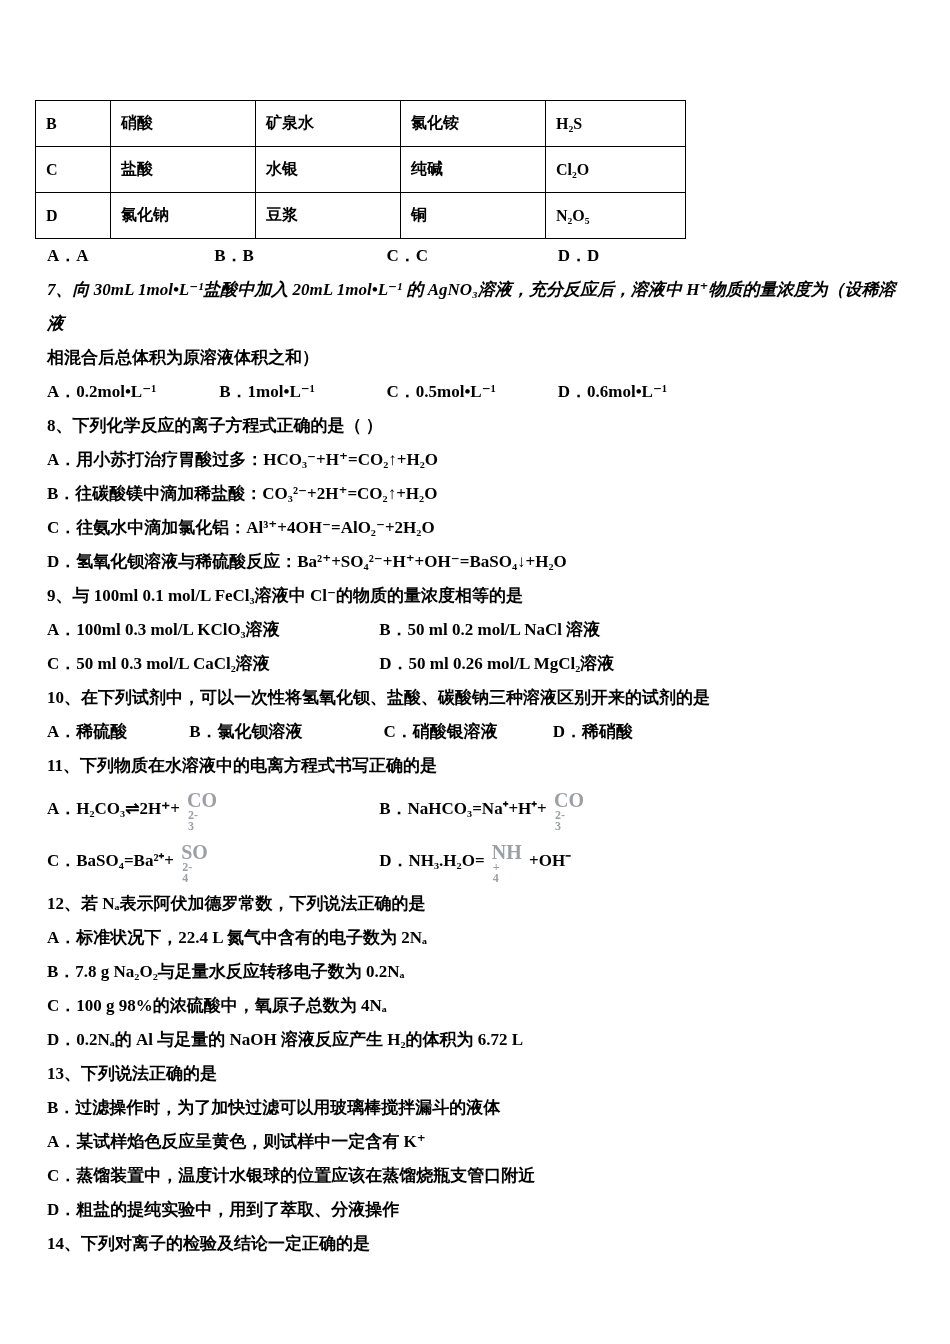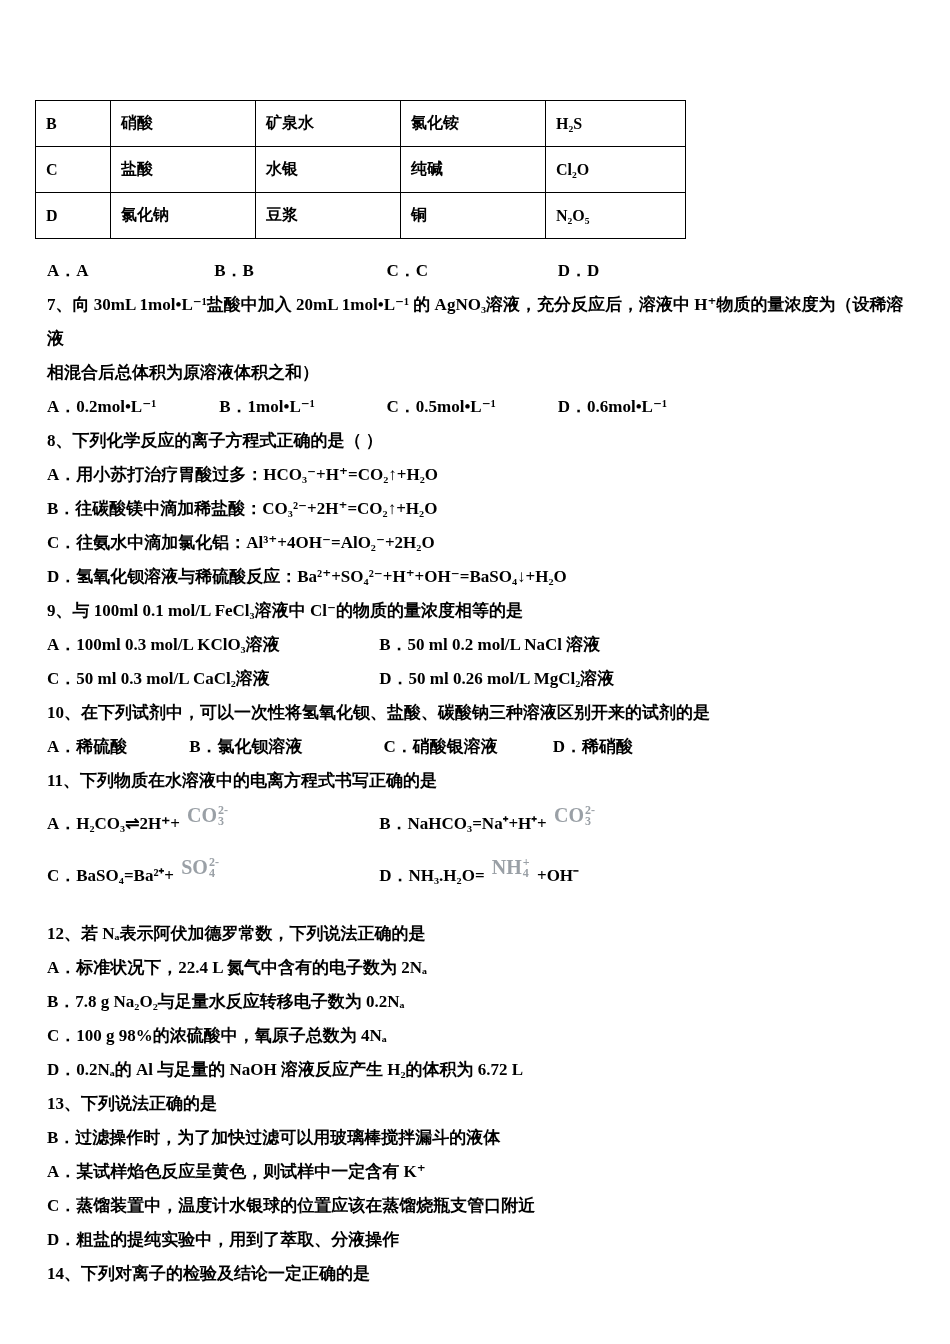--- a/index.html
+++ b/index.html
@@ -19,22 +19,22 @@
   table.tbl td{
     border:1.5px solid #000;
     height:45px;
     padding:0 10px;
     vertical-align:middle;
     font-size:16px;
     overflow:hidden;
   }
   .c1{width:54px}.c2{width:124px}.c3{width:124px}.c4{width:124px}.c5{width:119px}
   .line{margin-left:12px;line-height:34px;white-space:nowrap;}
-  .wrapline{white-space:normal;}
-  .gap-top{margin-top:15px;}
+  .wrapline{white-space:normal;font-style:italic;}
+  .gap-top{margin-top:0;}
   .rowopts span.opt{display:inline-block;}
   .row-ans span.opt:nth-child(1){width:163px}
   .row-ans span.opt:nth-child(2){width:168px}
   .row-ans span.opt:nth-child(3){width:167px}
   .row-q7 span.opt:nth-child(1){width:168px}
   .row-q7 span.opt:nth-child(2){width:163px}
   .row-q7 span.opt:nth-child(3){width:167px}
   .row-q9 span.opt:nth-child(1){width:328px}
   .row-q10 span.opt:nth-child(1){width:138px}
   .row-q10 span.opt:nth-child(2){width:190px}
@@ -44,20 +44,21 @@
   .row-q11 .optw:first-child{width:328px;}
   
   .gf{
     display:inline-flex;
     align-items:flex-start;
     color:#9aa0a6;
     position:relative;
     top:-7px;
     margin:0 3px;
     line-height:normal;
+    flex-direction:column;
   }
   .gf .b{font-size:20px;line-height:20px;}
   .gf .stk{display:inline-flex;flex-direction:column;margin-left:1px;}
   .gf .stk span{font-size:12px;line-height:11px;}
 </style>
 </head>
 <body>
 
 <div class="page">
   <div class="content">

